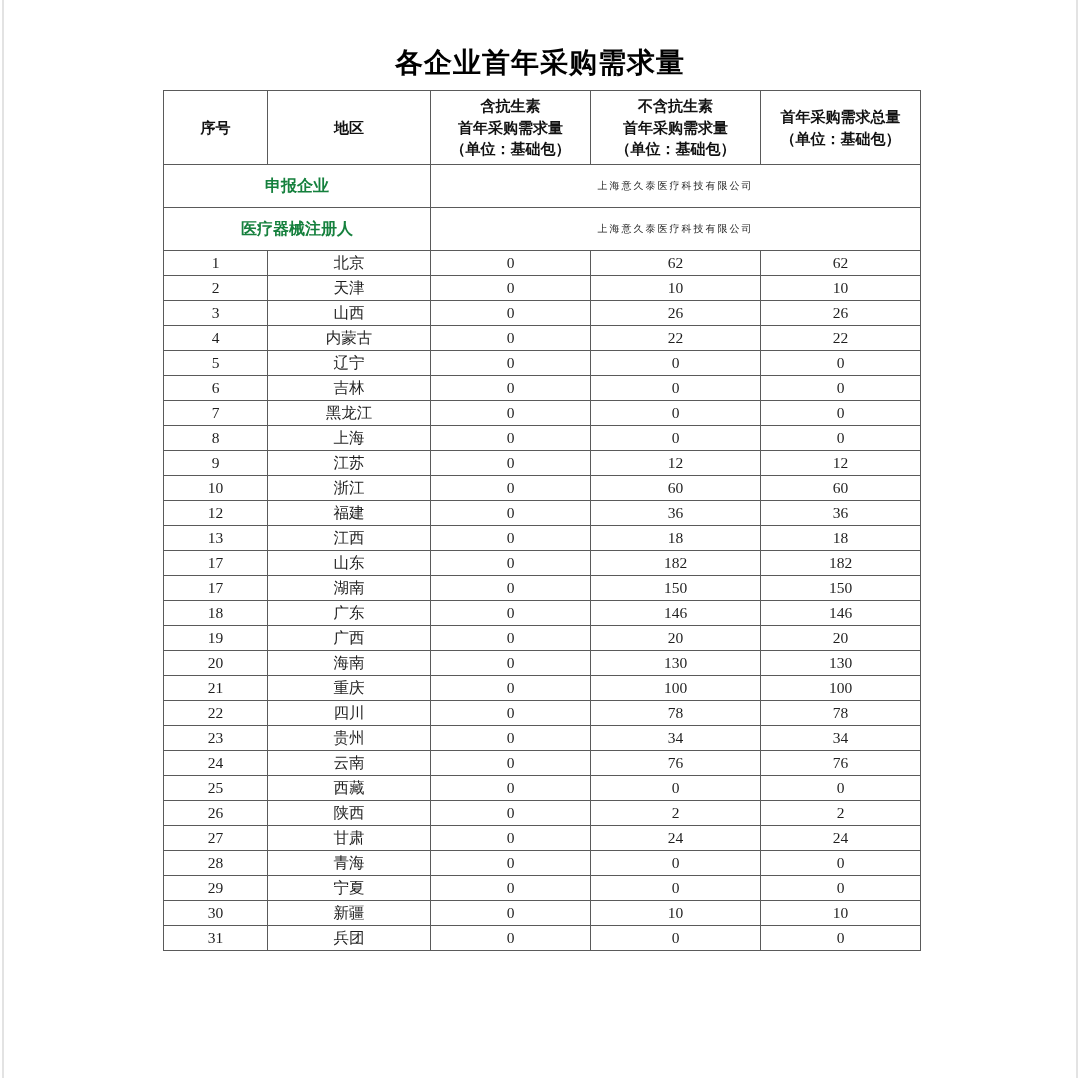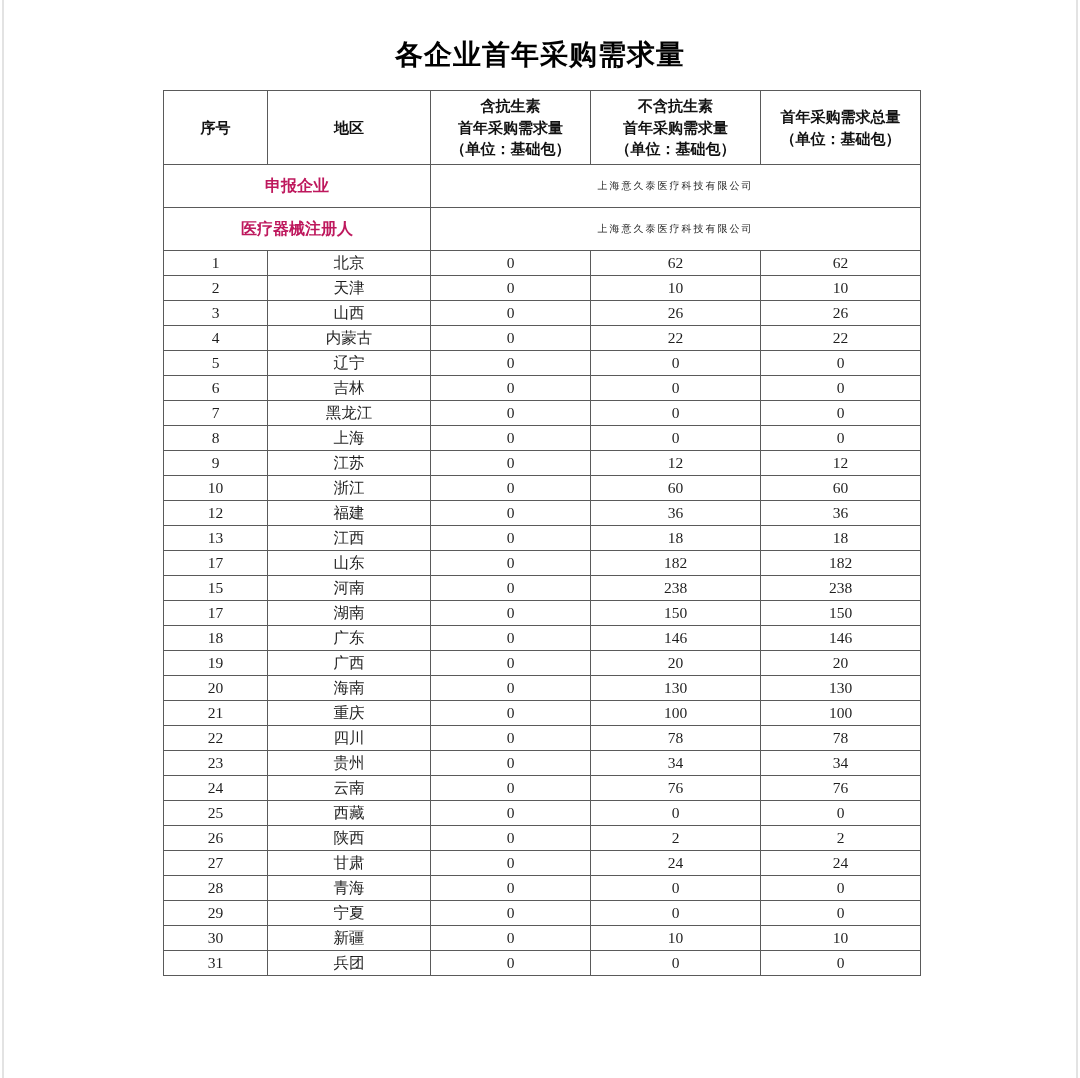--- a/index.html
+++ b/index.html
@@ -25,21 +25,21 @@
     top: 0;
     bottom: 0;
     width: 2px;
     background: #e3e3e3;
   }
   .edge-line.left { left: 2px; }
   .edge-line.right { right: 2px; }
 
   .doc-title {
     position: absolute;
-    top: 36px;
+    top: 44px;
     left: 0;
     width: 100%;
     text-align: center;
     font-family: "Liberation Sans", sans-serif;
     font-weight: bold;
     font-size: 28px;
     letter-spacing: 1px;
     color: #000000;
   }
 
@@ -67,21 +67,21 @@
     font-size: 15px;
     line-height: 1.45;
     white-space: pre-line;
     color: #111111;
   }
   tr.entity-row { height: 43px; }
   tr.entity-row td.entity-label {
     font-family: "Liberation Sans", sans-serif;
     font-weight: bold;
     font-size: 16px;
-    color: #be185d;
+    color: #15803d;
   }
   tr.entity-row td.entity-value {
     font-size: 10px;
     letter-spacing: 2px;
   }
   tr.data-row { height: 25px; }
   tr.data-row td { font-size: 15.5px; }
   td.num-cell { font-family: "Liberation Serif", serif; }
 </style>
 </head>
@@ -208,27 +208,20 @@
           <td class="num-cell">18</td>
         </tr>
         <tr class="data-row">
           <td class="num-cell">17</td>
           <td>山东</td>
           <td class="num-cell">0</td>
           <td class="num-cell">182</td>
           <td class="num-cell">182</td>
         </tr>
         <tr class="data-row">
-          <td class="num-cell">15</td>
-          <td>河南</td>
-          <td class="num-cell">0</td>
-          <td class="num-cell">238</td>
-          <td class="num-cell">238</td>
-        </tr>
-        <tr class="data-row">
           <td class="num-cell">17</td>
           <td>湖南</td>
           <td class="num-cell">0</td>
           <td class="num-cell">150</td>
           <td class="num-cell">150</td>
         </tr>
         <tr class="data-row">
           <td class="num-cell">18</td>
           <td>广东</td>
           <td class="num-cell">0</td>

